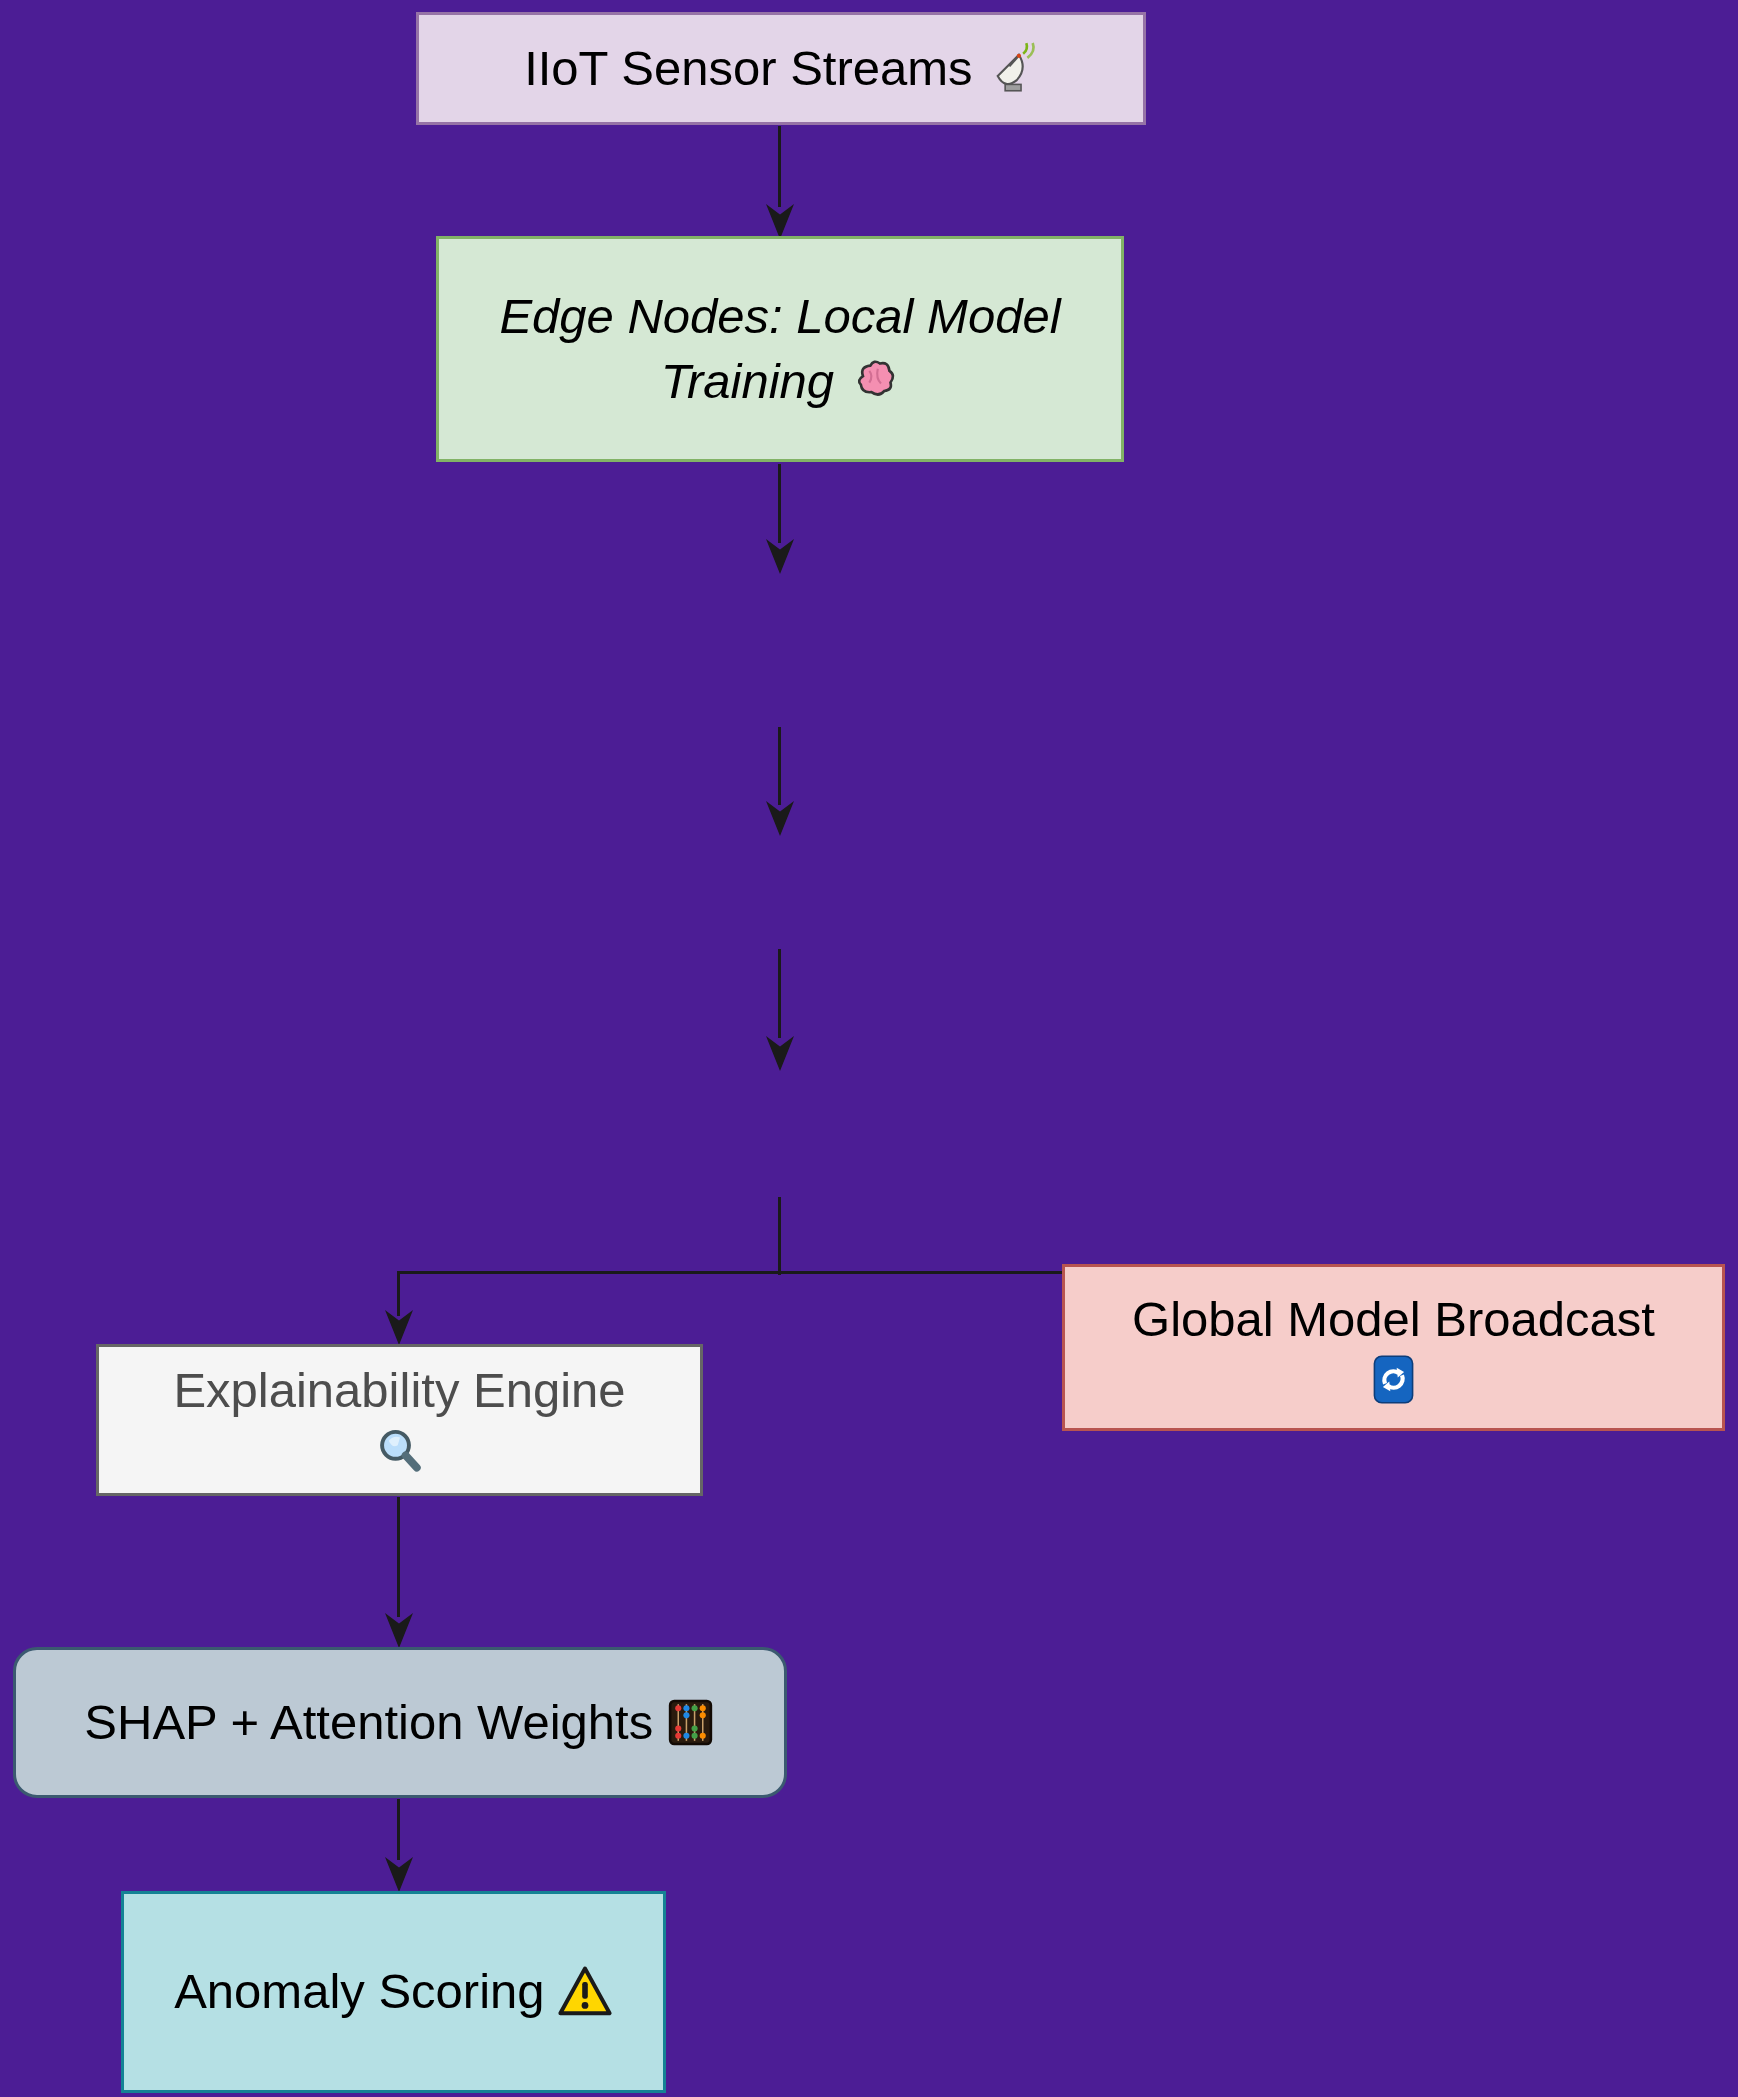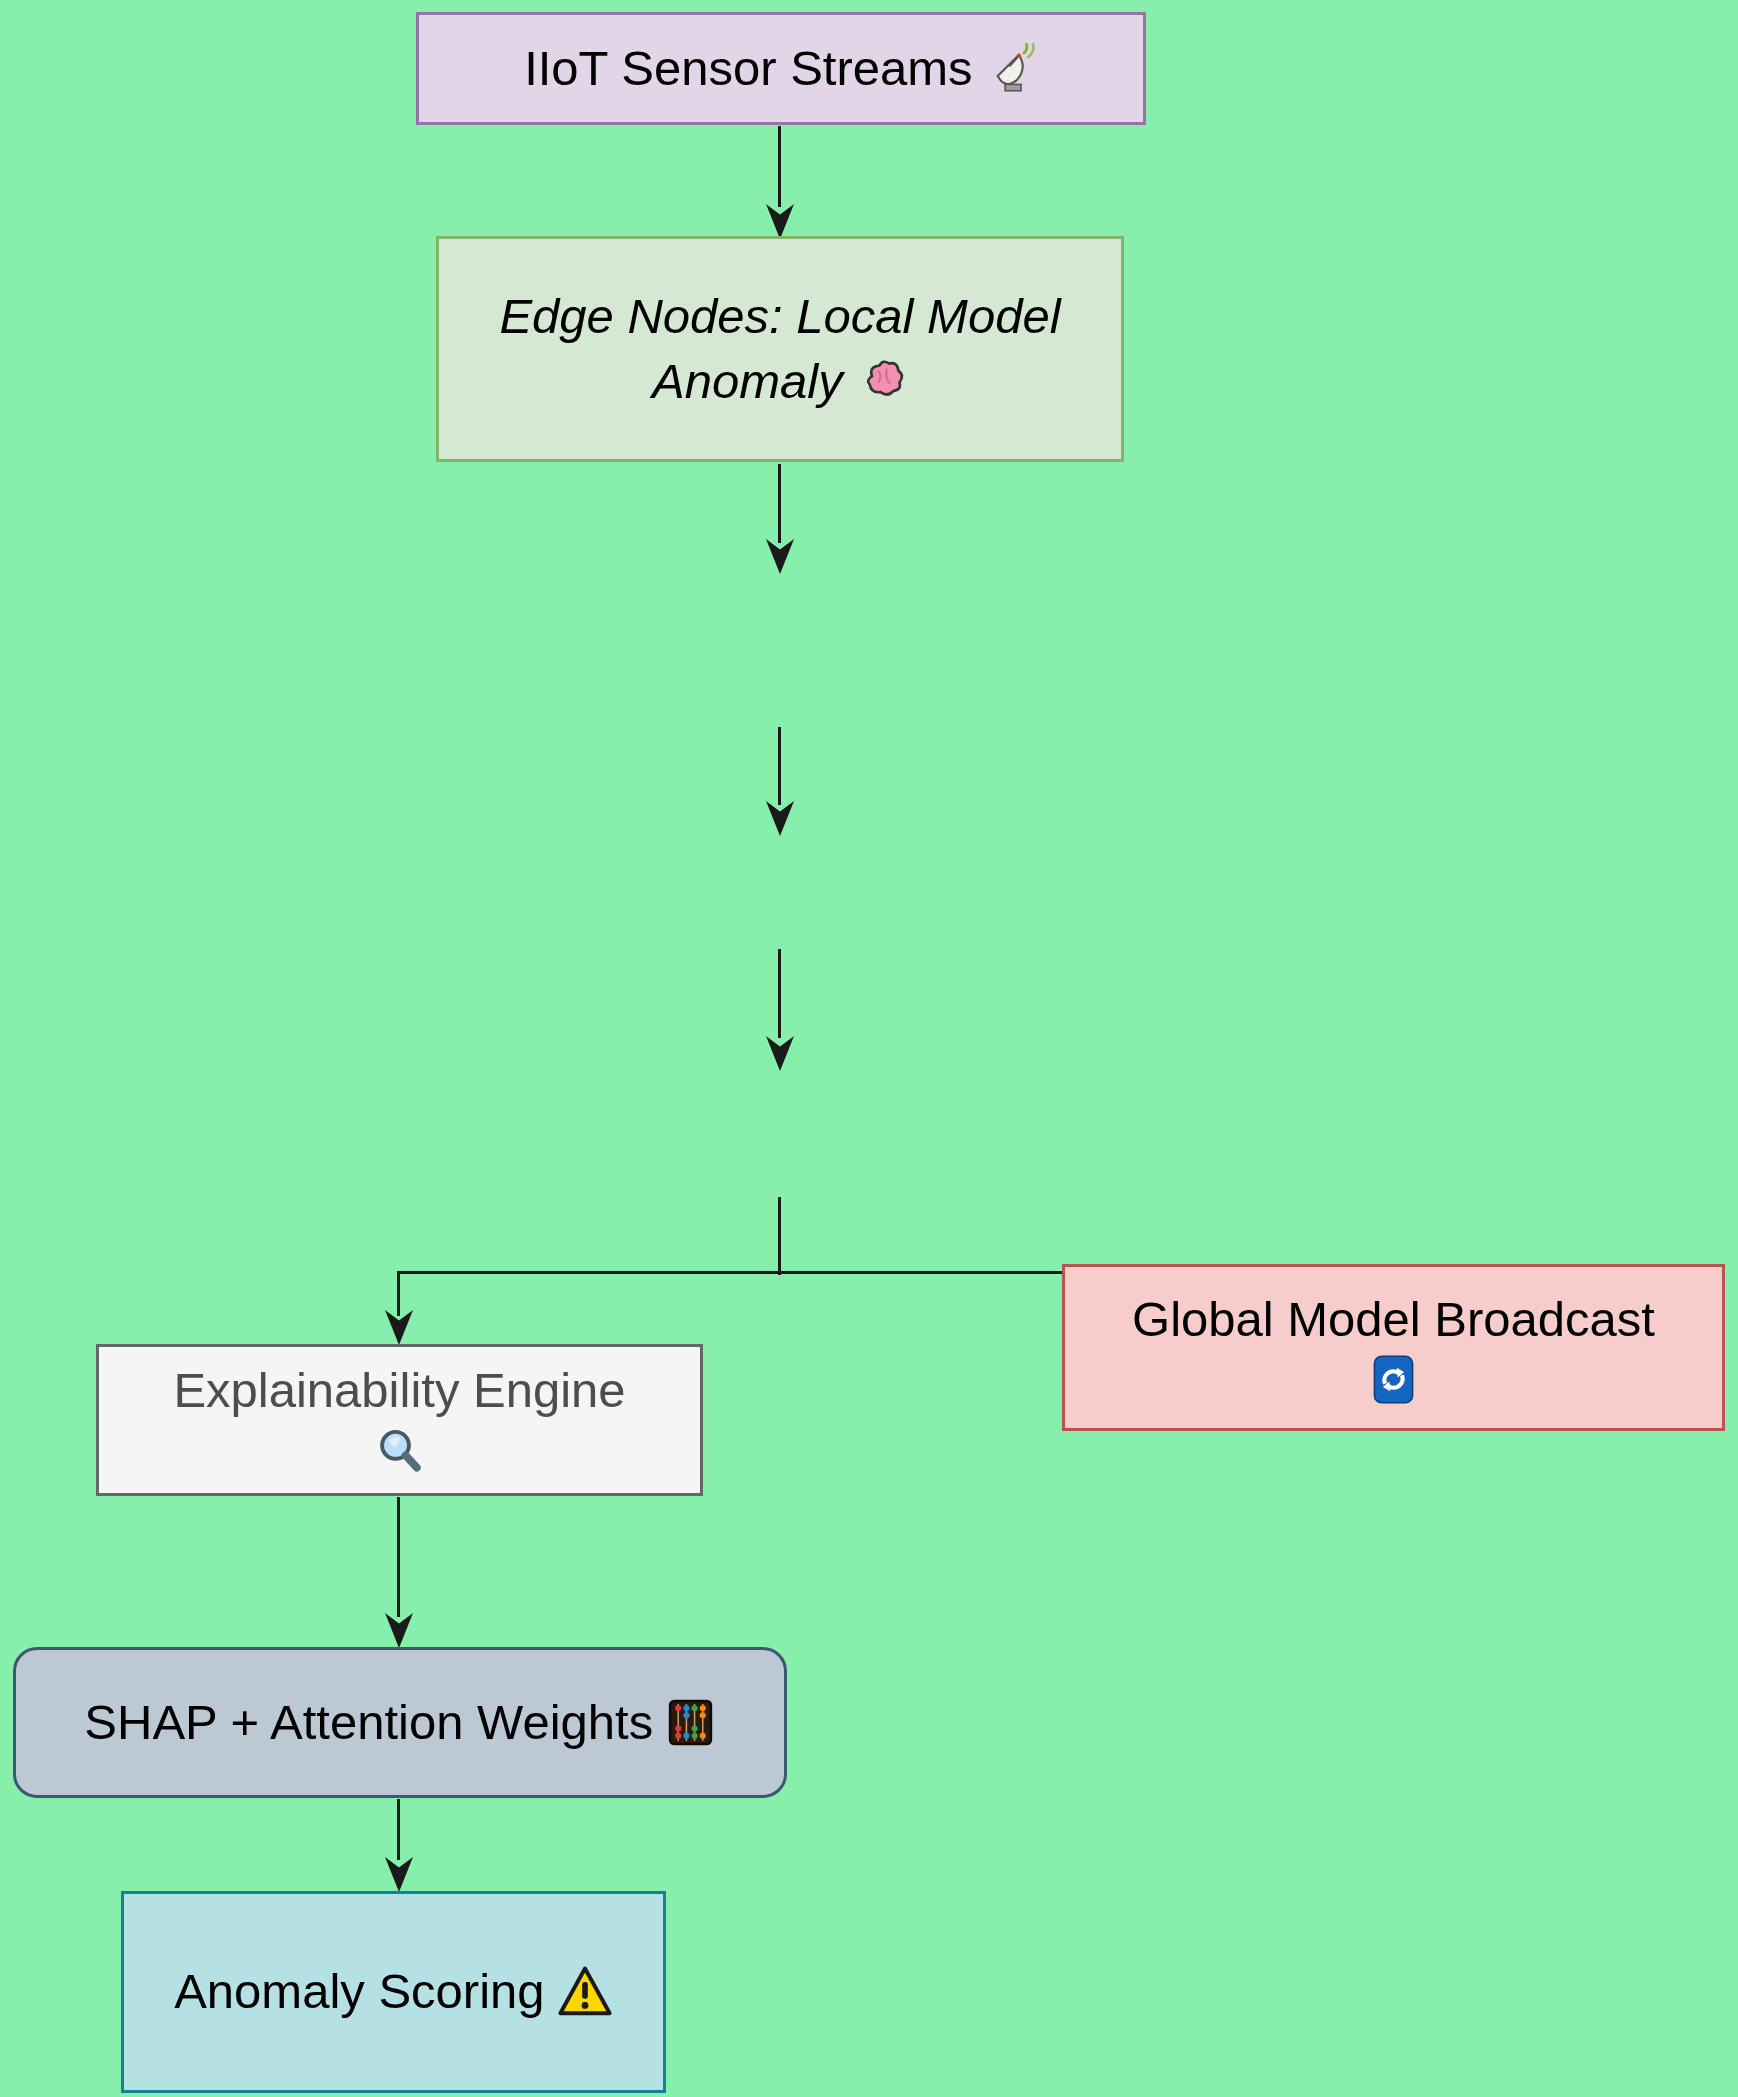--- a/index.html
+++ b/index.html
@@ -1,19 +1,19 @@
 <!DOCTYPE html>
 <html style="font-size:9px"><head>
 <meta charset="utf-8">
 <style>
   html,body{margin:0;padding:0;background:#ffffff;}
   #canvas{
     position:relative;
     width:1738px;height:2097px;
-    background:#86efac;
+    background:#4c1d95;
     font-family:"Liberation Sans", sans-serif;
     overflow:hidden;
   }
   .node{
     position:absolute;
     box-sizing:border-box;
     border:3.3px solid #000;
     display:flex;
     flex-direction:column;
     align-items:center;
@@ -91,21 +91,21 @@
         <rect x="38" y="80" width="30" height="12" fill="#9e9e9e" stroke="#555" stroke-width="3"></rect>
         <path d="M72 22 q10 -8 6 -20" fill="none" stroke="#7cb518" stroke-width="5"></path>
         <path d="M80 30 q16 -12 10 -28" fill="none" stroke="#7cb518" stroke-width="5" opacity="0.7"></path>
       </svg>
     </div>
   </div>
 
   <div class="node n1" style="background: rgb(213, 232, 212); border-color: rgb(130, 179, 102); color: rgb(0, 0, 0); font-style: italic;">
     <div>Edge Nodes: Local Model</div>
     <div class="row">
-      <span>Anomaly</span>
+      <span>Training</span>
       <svg class="icon" width="53" height="53" viewBox="0 0 100 100">
         <path d="M32 40 Q26 22 46 20 Q52 8 64 16 Q80 12 82 30 Q94 38 84 52 Q88 66 72 68 Q62 80 48 70 Q30 72 28 56 Q20 48 32 40 Z" fill="#F48FB1" stroke="#333" stroke-width="5"></path>
         <path d="M44 30 Q52 40 44 52 M60 26 Q56 44 66 54" fill="none" stroke="#d26e93" stroke-width="4"></path>
       </svg>
     </div>
   </div>
 
 
 
 

